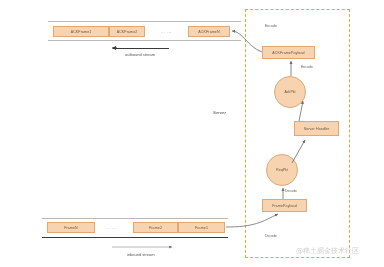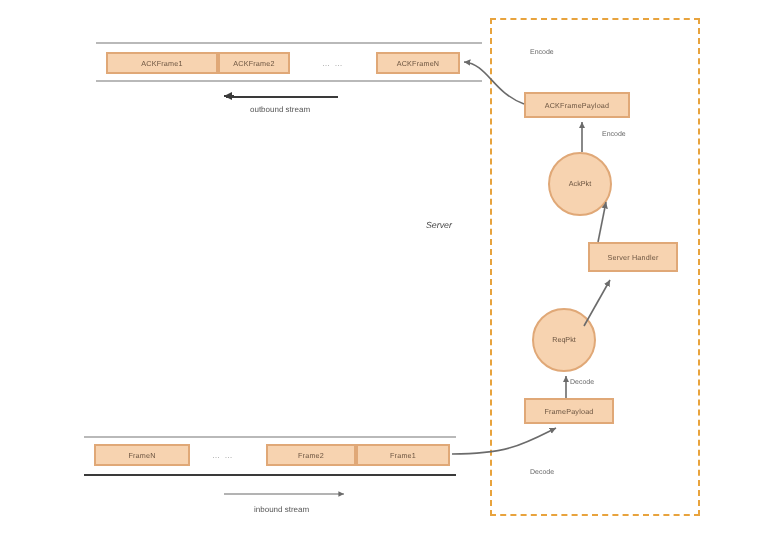--- a/index.html
+++ b/index.html
@@ -186,14 +186,15 @@
 
     <path d="M299,121 L303,101" stroke="#6b6b6b" stroke-width="0.8" fill="none" marker-end="url(#arr)"></path>
 
     <path d="M292,163 L305,140" stroke="#6b6b6b" stroke-width="0.8" fill="none" marker-end="url(#arr)"></path>
 
     <path d="M283,199 L283,188" stroke="#6b6b6b" stroke-width="0.8" fill="none" marker-end="url(#arr)"></path>
 
     <path d="M226,227 C254,227 262,222 278,214" stroke="#6b6b6b" stroke-width="0.8" fill="none" marker-end="url(#arr)"></path>
   </svg>
 
+  <div class="watermark" style="left:296px; top:246px;">@稀土掘金技术社区</div>
 
 </div>
 
 </body></html>

